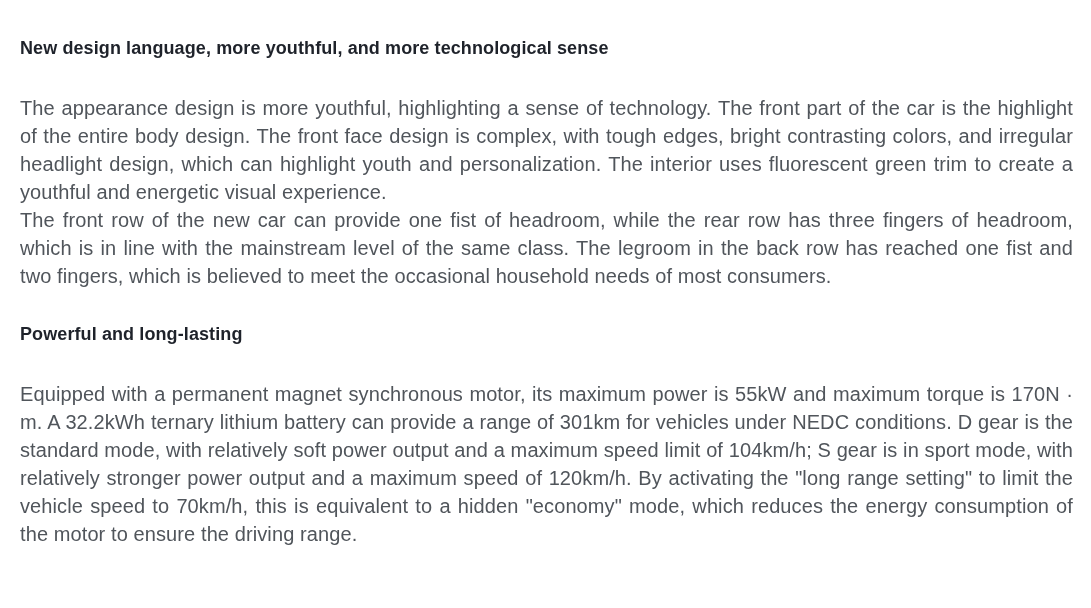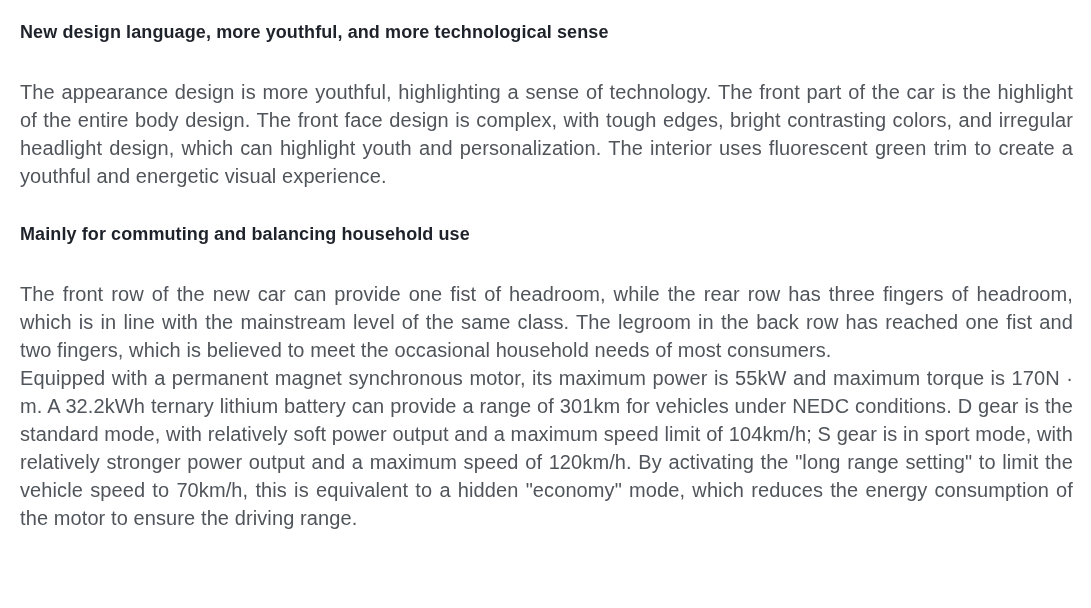--- a/index.html
+++ b/index.html
@@ -18,21 +18,21 @@
   }
   .sec-heading {
     font-size: 18px;
     line-height: 24px;
     font-weight: 700;
     color: var(--heading-color, #1e222a);
     margin: 32px 0 34px 0;
     letter-spacing: 0.1px;
   }
   .sec:first-child .sec-heading {
-    margin-top: 0;
+    margin-top: 16px;
   }
   .sec-paragraph {
     font-size: 20px;
     line-height: 28px;
     color: var(--body-color, #50555b);
     margin: 0;
     text-align: justify;
     letter-spacing: 0.1px;
   }
 </style>
@@ -40,21 +40,21 @@
 <body style="background: rgb(255, 255, 255);">
 
 <main class="doc">
 
   <section class="sec">
     <h2 class="sec-heading">New design language, more youthful, and more technological sense</h2>
     <p class="sec-paragraph">The appearance design is more youthful, highlighting a sense of technology. The front part of the car is the highlight of the entire body design. The front face design is complex, with tough edges, bright contrasting colors, and irregular headlight design, which can highlight youth and personalization. The interior uses fluorescent green trim to create a youthful and energetic visual experience.</p>
   </section>
 
   <section class="sec">
-    <h2 class="sec-heading">Mainly for commuting and balancing household use</h2>
     <p class="sec-paragraph">The front row of the new car can provide one fist of headroom, while the rear row has three fingers of headroom, which is in line with the mainstream level of the same class. The legroom in the back row has reached one fist and two fingers, which is believed to meet the occasional household needs of most consumers.</p>
   </section>
 
   <section class="sec">
+    <h2 class="sec-heading">Powerful and long-lasting</h2>
     <p class="sec-paragraph">Equipped with a permanent magnet synchronous motor, its maximum power is 55kW and maximum torque is 170N · m. A 32.2kWh ternary lithium battery can provide a range of 301km for vehicles under NEDC conditions. D gear is the standard mode, with relatively soft power output and a maximum speed limit of 104km/h; S gear is in sport mode, with relatively stronger power output and a maximum speed of 120km/h. By activating the "long range setting" to limit the vehicle speed to 70km/h, this is equivalent to a hidden "economy" mode, which reduces the energy consumption of the motor to ensure the driving range.</p>
   </section>
 
 </main>
 
 </body></html>

